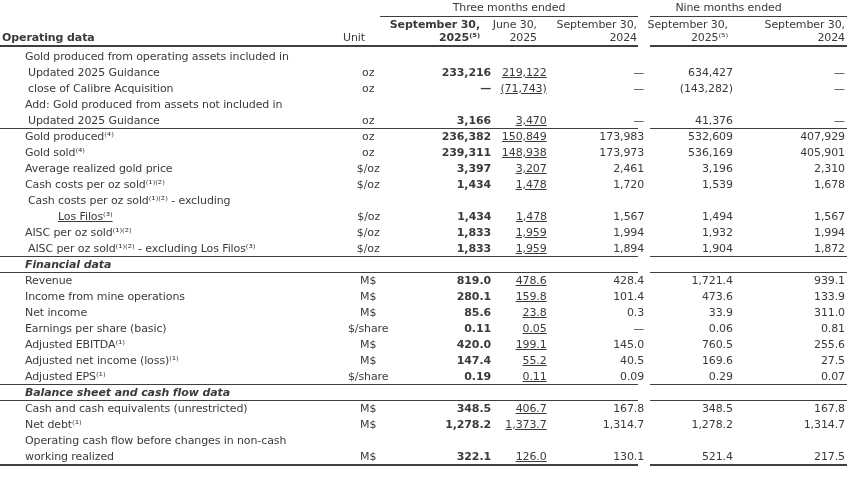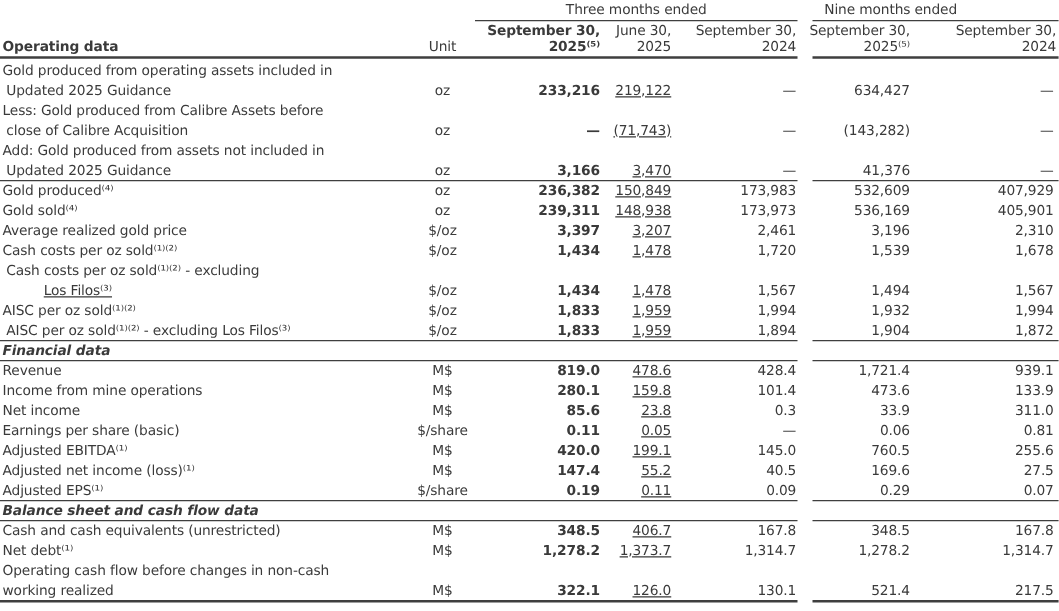--- a/index.html
+++ b/index.html
@@ -10,42 +10,42 @@
     color:#3a3a3a;
     letter-spacing:-0.1px;
     overflow:hidden;
   }
   .page{position:relative;width:847px;height:489px;background:#ffffff;overflow:hidden;}
 
   
   .hdr{position:relative;height:48px;}
   .g{position:absolute;top:1px;text-align:center;white-space:nowrap;}
   .g1{left:380px;width:258px;}
-  .g2{left:614px;width:197px;}
+  .g2{left:630px;width:197px;}
   .gu{position:absolute;top:16px;height:1px;background:#3f3f3f;}
   .gu1{left:380px;width:258px;}
   .gu2{left:650px;width:197px;}
   .hc{position:absolute;text-align:right;white-space:nowrap;}
   .l1{top:18px;}
   .l2{top:31px;}
   .h0{left:378px;width:102px;font-weight:bold;}
   .h1{left:480px;width:57px;}
   .h2{left:537px;width:100px;}
   .h3{left:642px;width:86px;}
   .h4{left:730px;width:115px;}
   .opdata{position:absolute;left:2px;top:31px;font-weight:bold;white-space:nowrap;}
   .unith{position:absolute;left:330px;width:48px;top:31px;text-align:center;}
   .hrule{position:absolute;top:45px;height:2px;background:#3f3f3f;}
   .hrl{left:0;width:638px;}
   .hrr{left:650px;width:197px;}
 
   
   .tbody{position:relative;}
   .r{display:flex;height:16px;align-items:center;white-space:nowrap;}
-  .lab{width:330px;padding-left:2px;box-sizing:border-box;overflow:hidden;}
+  .lab{width:330px;padding-left:2px;box-sizing:border-box;overflow:hidden;margin-left:23px;}
   .lab.i1{padding-left:5px;}
   .lab.i2{padding-left:35px;text-decoration:underline;}
   .lab.sec{font-weight:bold;font-style:italic;}
   .unit{width:48px;text-align:center;}
   .v{text-align:right;box-sizing:border-box;}
   .v0{width:102px;font-weight:bold;}
   .v1{width:57px;text-decoration:underline;}
   .v2{width:100px;}
   .v3{width:91px;}
   .v4{width:117px;padding-right:2px;}
@@ -99,29 +99,20 @@
       <div class="r">
         <span class="lab i1">Updated 2025 Guidance</span>
         <span class="unit">oz</span>
         <span class="v v0">233,216</span>
         <span class="v v1">219,122</span>
         <span class="v v2">—</span>
         <span class="v v3">634,427</span>
         <span class="v v4">—</span>
       </div>
       <div class="r">
-        <span class="lab">Less: Gold produced from Calibre Assets before</span>
-        <span class="unit"></span>
-        <span class="v v0"></span>
-        <span class="v v1"></span>
-        <span class="v v2"></span>
-        <span class="v v3"></span>
-        <span class="v v4"></span>
-      </div>
-      <div class="r">
         <span class="lab i1">close of Calibre Acquisition</span>
         <span class="unit">oz</span>
         <span class="v v0">—</span>
         <span class="v v1">(71,743)</span>
         <span class="v v2">—</span>
         <span class="v v3">(143,282)</span>
         <span class="v v4">—</span>
       </div>
       <div class="r">
         <span class="lab">Add: Gold produced from assets not included in</span>

